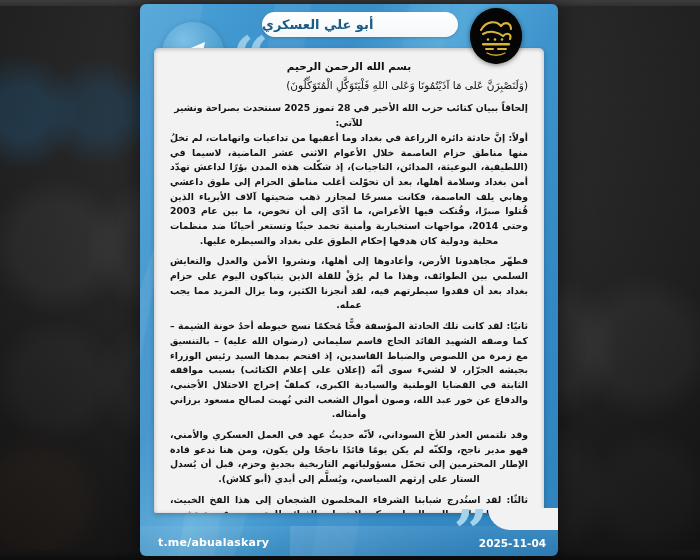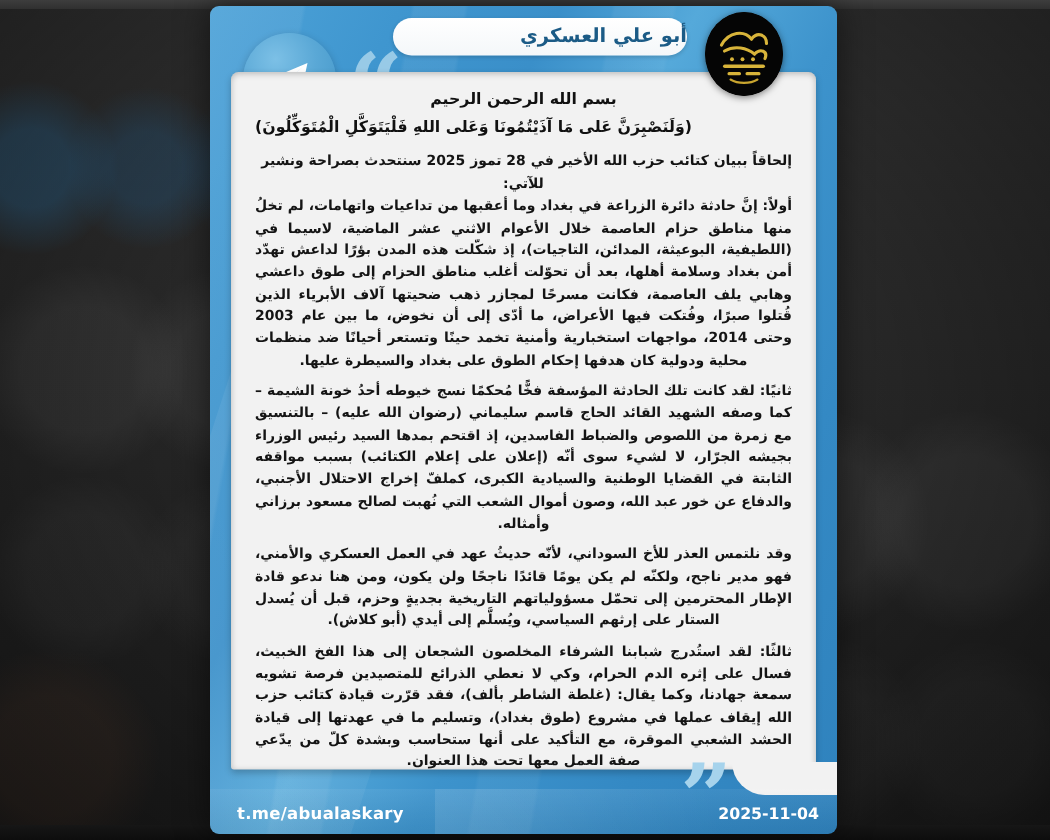--- a/index.html
+++ b/index.html
@@ -126,21 +126,21 @@
     position: absolute;
     left: 122px;
     top: 8px;
     width: 196px;
     height: 25px;
     border-radius: 13px;
     background: linear-gradient(180deg, #ffffff 0%, #f4f7f9 100%);
     box-shadow: 0 1px 3px rgba(0,0,0,0.18);
     display: flex;
     align-items: center;
-    justify-content: flex-end;
+    justify-content: flex-start;
   }
   .title-pill span {
     font-size: 13px;
     font-weight: 700;
     color: #1b5b86;
     direction: rtl;
   }
 
   
   .emblem {
@@ -173,23 +173,23 @@
     overflow: hidden;
   }
   .basmala {
     text-align: center;
     font-size: 10.5px;
     font-weight: 700;
     color: #111;
     margin: 2px 0 7px 0;
   }
   .ayah {
-    text-align: left;
+    text-align: right;
     font-size: 10.5px;
-    font-weight: 700;
+    font-weight: 400;
     color: #111;
     margin: 0 0 10px 0;
   }
   .body-text p {
     margin: 0 0 0.5px 0;
     font-size: 9.3px;
     line-height: 1.58;
     color: #141414;
     text-align: justify;
     text-align-last: center;
@@ -290,20 +290,21 @@
       </g>
     </svg>
   </div>
 
   <div class="sheet">
     <div class="basmala">بسم الله الرحمن الرحيم</div>
     <div class="ayah">(وَلَنَصْبِرَنَّ عَلى مَا آذَيْتُمُونَا وَعَلى اللهِ فَلْيَتَوَكَّلِ الْمُتَوَكِّلُونَ)</div>
     <div class="body-text">
       <p class="center">إلحاقاً ببيان كتائب حزب الله الأخير في 28 تموز 2025 سنتحدث بصراحة ونشير للآتي:</p>
       <p>أولاً: إنَّ حادثة دائرة الزراعة في بغداد وما أعقبها من تداعيات واتهامات، لم تخلُ منها مناطق حزام العاصمة خلال الأعوام الاثني عشر الماضية، لاسيما في (اللطيفية، البوعيثة، المدائن، التاجيات)، إذ شكّلت هذه المدن بؤرًا لداعش تهدّد أمن بغداد وسلامة أهلها، بعد أن تحوّلت أغلب مناطق الحزام إلى طوق داعشي وهابي يلف العاصمة، فكانت مسرحًا لمجازر ذهب ضحيتها آلاف الأبرياء الذين قُتلوا صبرًا، وفُتكت فيها الأعراض، ما أدّى إلى أن نخوض، ما بين عام 2003 وحتى 2014، مواجهات استخبارية وأمنية تخمد حينًا وتستعر أحيانًا ضد منظمات محلية ودولية كان هدفها إحكام الطوق على بغداد والسيطرة عليها.</p>
+      <p class="gap">فطهّر مجاهدونا الأرض، وأعادوها إلى أهلها، ونشروا الأمن والعدل والتعايش السلمي بين الطوائف، وهذا ما لم يرُقْ للقلة الذين يتباكون اليوم على حزام بغداد بعد أن فقدوا سيطرتهم فيه، لقد أنجزنا الكثير، وما يزال المزيد مما يجب عمله.</p>
       <p class="gap">ثانيًا: لقد كانت تلك الحادثة المؤسفة فخًّا مُحكمًا نسج خيوطه أحدُ خونة الشيمة – كما وصفه الشهيد القائد الحاج قاسم سليماني (رضوان الله عليه) – بالتنسيق مع زمرة من اللصوص والضباط الفاسدين، إذ اقتحم بمدها السيد رئيس الوزراء بجيشه الجرّار، لا لشيء سوى أنّه (إعلان على إعلام الكتائب) بسبب مواقفه الثابتة في القضايا الوطنية والسيادية الكبرى، كملفّ إخراج الاحتلال الأجنبي، والدفاع عن خور عبد الله، وصون أموال الشعب التي نُهبت لصالح مسعود برزاني وأمثاله.</p>
       <p class="gap">وقد نلتمس العذر للأخ السوداني، لأنّه حديثُ عهد في العمل العسكري والأمني، فهو مدير ناجح، ولكنّه لم يكن يومًا قائدًا ناجحًا ولن يكون، ومن هنا ندعو قادة الإطار المحترمين إلى تحمّل مسؤولياتهم التاريخية بجديةٍ وحزم، قبل أن يُسدل الستار على إرثهم السياسي، ويُسلَّم إلى أيدي (أبو كلاش).</p>
       <p class="gap">ثالثًا: لقد استُدرج شبابنا الشرفاء المخلصون الشجعان إلى هذا الفخ الخبيث، فسال على إثره الدم الحرام، وكي لا نعطي الذرائع للمتصيدين فرصة تشويه سمعة جهادنا، وكما يقال: (غلطة الشاطر بألف)، فقد قرّرت قيادة كتائب حزب الله إيقاف عملها في مشروع (طوق بغداد)، وتسليم ما في عهدتها إلى قيادة الحشد الشعبي الموقرة، مع التأكيد على أنها ستحاسب وبشدة كلّ من يدّعي صفة العمل معها تحت هذا العنوان.</p>
 
     </div>
   </div>
 
   <div class="sheet-corner"></div>
 
   <div class="footer">

